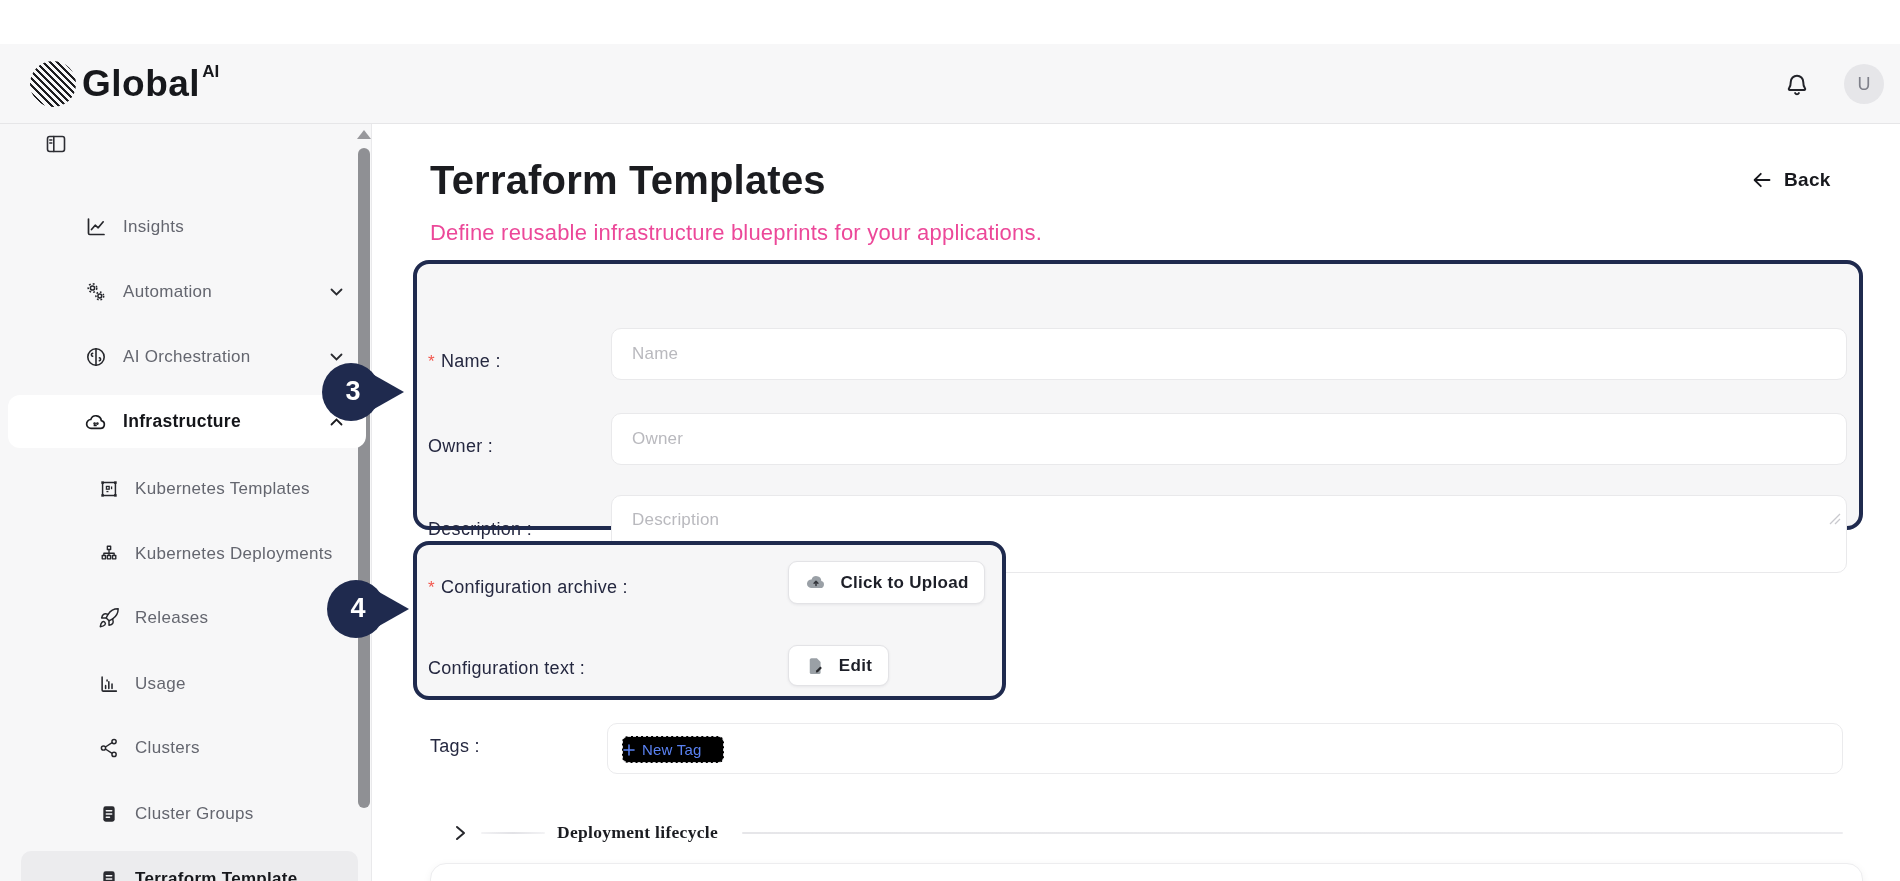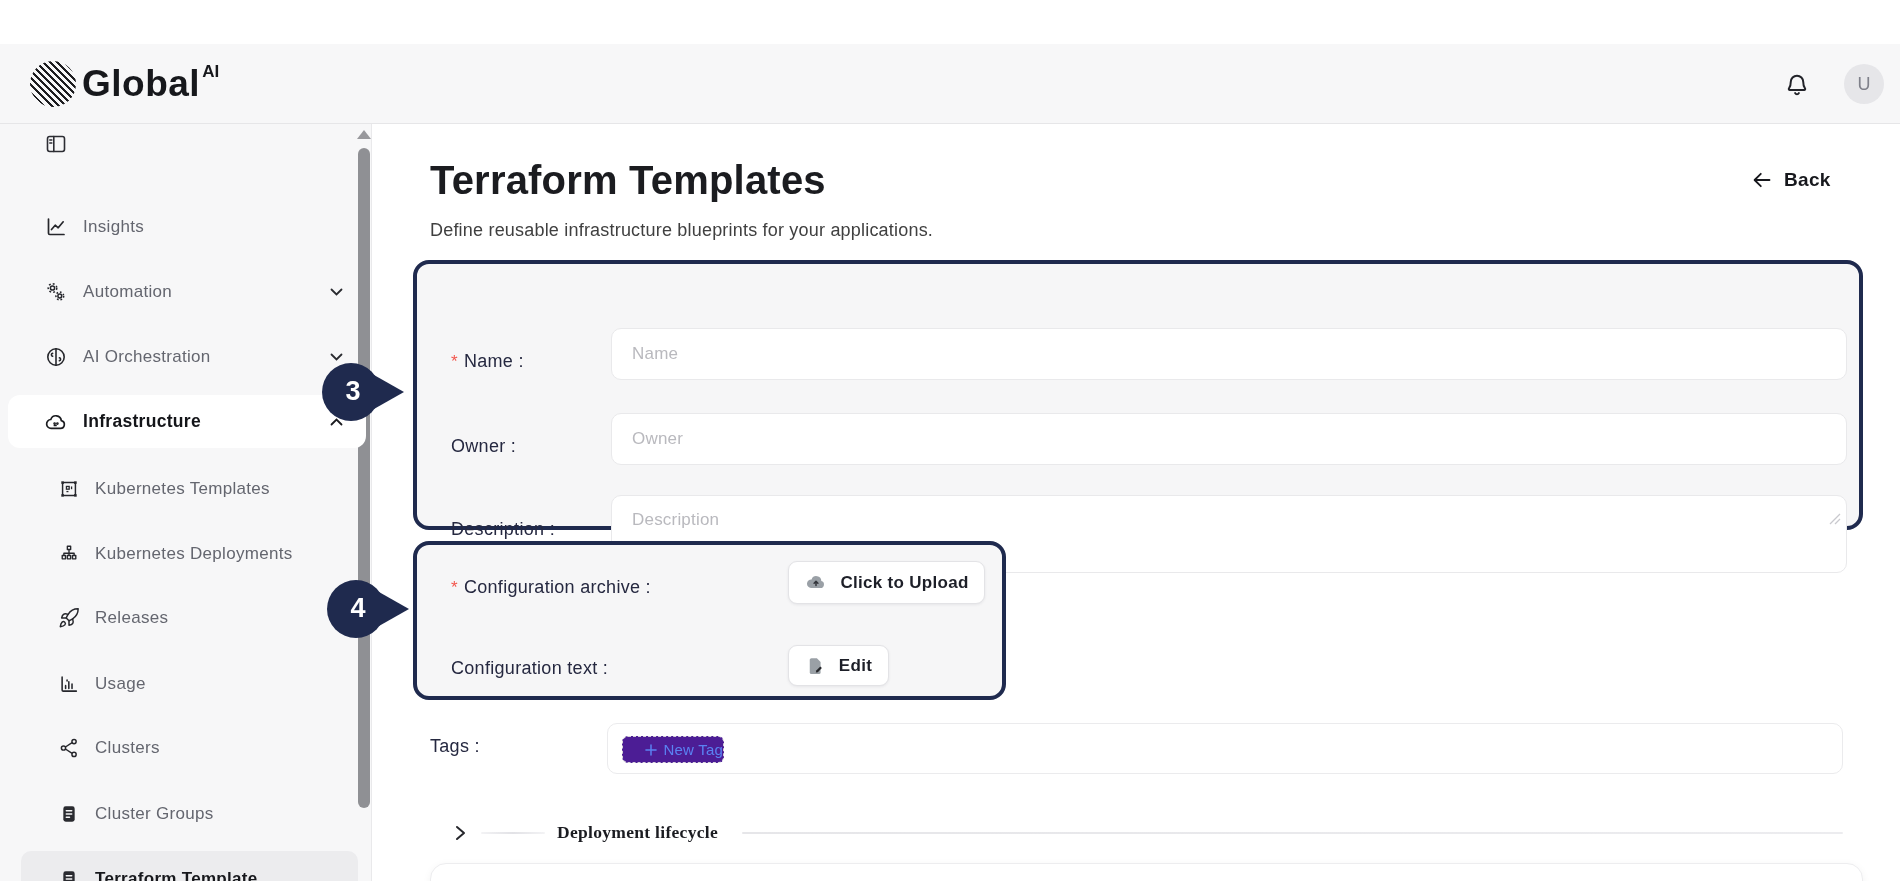--- a/index.html
+++ b/index.html
@@ -19,63 +19,63 @@
     background:#e6e6e9; display:flex; align-items:center; justify-content:center; cursor:pointer; }
   .avatar span { font-size:18px; color:#7f808a; }
 
   
   .sb { position:absolute; left:0; top:80px; width:372px; height:801px; background:#f7f7f8; border-right:1px solid #e9e9eb; z-index:5; }
   .panel-toggle { position:absolute; left:44px; top:8px; width:24px; height:24px; cursor:pointer; }
   .sb-up { position:absolute; left:357px; top:6px; width:0; height:0;
     border-left:7px solid transparent; border-right:7px solid transparent; border-bottom:9px solid #98989c; }
   .sb-thumb { position:absolute; left:358px; top:24px; width:12px; height:660px; background:#8f9094; border-radius:7px; }
 
-  .sb-item { position:absolute; left:0; width:372px; height:56px; display:flex; align-items:center; cursor:pointer; }
+  .sb-item { position:absolute; left:0; width:372px; height:56px; display:flex; align-items:center; cursor:pointer;padding-left:40px; }
   .sb-item .ic { flex:0 0 auto; display:flex; }
   .lvl1 .ic { margin-left:44px; }
   .lvl2 .ic { margin-left:58px; }
   .sbl { margin-left:15px; font-size:17px; color:#64666f; letter-spacing:.3px; white-space:nowrap; }
   .lvl2 .sbl { font-size:17px; }
   .chev { position:absolute; left:330px; top:50%; transform:translateY(-50%); display:flex; }
   .infra-card { left:8px; top:271px; width:358px; height:53px; background:#ffffff; border-radius:12px; }
   .infra-card .ic { margin-left:36px; }
   .infra-card .sbl { font-weight:700; color:#141519; font-size:17.5px; }
   .infra-card .chev { left:322px; }
   .tf-active { left:21px; top:727px; width:337px; height:56px; background:#ececee; border-radius:10px; }
   .tf-active .ic { margin-left:37px; }
   .tf-active .sbl { font-weight:700; color:#17181c; }
 
   
   .main { position:absolute; left:372px; top:80px; width:1528px; height:801px; background:#fff; overflow:hidden; }
   .title { position:absolute; left:58px; top:34px; font-size:40px; font-weight:700; color:#1b1c20; letter-spacing:.2px; }
-  .subtitle { position:absolute; left:58px; top:96px; font-size:18px; color:#404040; letter-spacing:.2px; }
+  .subtitle { position:absolute; left:58px; top:96px; font-size:22px; color:#ec4899; letter-spacing:.2px; }
   .back { position:absolute; left:1378px; top:44px; display:flex; align-items:center; gap:10px; cursor:pointer; }
   .back span { font-size:19px; font-weight:600; color:#17181d; letter-spacing:.3px;text-align:center; }
 
   .navy-box { position:absolute; border:4px solid #1f2a4e; border-radius:16px; background:#f6f6f7; }
   .box1 { left:41px; top:136px; width:1450px; height:270px; }
   .box2 { left:41px; top:417px; width:593px; height:159px; }
 
-  .flabel { position:absolute; left:34px; font-size:18px; font-weight:500; color:#252840; letter-spacing:.3px; white-space:nowrap; }
+  .flabel { position:absolute; left:11px; font-size:18px; font-weight:500; color:#252840; letter-spacing:.3px; white-space:nowrap; }
   .req { color:#f2564d; margin-right:6px; font-size:17px; }
   .finput { position:absolute; left:194px; width:1236px; background:#fff; border:1px solid #e9e9eb; border-radius:10px;
     font-size:17px; color:#6d28d9; padding:0 20px; outline:none; font-family:"Liberation Sans","DejaVu Sans",sans-serif; letter-spacing:.2px; }
   .finput::placeholder, .ftext::placeholder { color:#b9b9be; }
   .ftext { position:absolute; left:194px; width:1236px; background:#fff; border:1px solid #e9e9eb; border-radius:10px;
     font-size:17px; color:#333; padding:14px 20px; outline:none; resize:none; font-family:"Liberation Sans","DejaVu Sans",sans-serif; letter-spacing:.2px; }
   .resize-corner { position:absolute; left:1412px; top:249px; }
 
   .wbtn { position:absolute; display:flex; align-items:center; justify-content:center; gap:12px; background:#fff;
     border:1px solid #e3e3e6; border-radius:9px; box-shadow:0 1px 3px rgba(20,20,40,.07); cursor:pointer; }
   .wbtn span { font-size:17px; font-weight:600; color:#1d1f28; letter-spacing:.3px; }
 
   .tags-label { position:absolute; left:58px; top:612px; font-size:18px; font-weight:500; color:#252840; letter-spacing:.3px; }
   .tags-box { position:absolute; left:235px; top:599px; width:1236px; height:51px; background:#fff; border:1px solid #ebebed; border-radius:10px; cursor:text; }
-  .newtag { position:absolute; left:14px; top:12px; width:102px; height:27px; display:flex; align-items:center; justify-content:flex-end;
-    gap:7px; background:#4c1d95; border:1px dashed #d6d6da; border-radius:6px; cursor:pointer; }
+  .newtag { position:absolute; left:14px; top:12px; width:102px; height:27px; display:flex; align-items:center; justify-content:flex-start;
+    gap:7px; background:#000000; border:1px dashed #d6d6da; border-radius:6px; cursor:pointer; }
   .newtag span { font-size:15px; color:#5a82f2; letter-spacing:.2px; }
 
   .divider-chev { position:absolute; left:83px; top:701px; cursor:pointer; }
   .div-line { position:absolute; height:2px; border-radius:1px; background:linear-gradient(90deg,#f3f3f5,#e2e2e6,#f3f3f5); }
   .dl-left { left:109px; top:708px; width:64px; }
   .dl-right { left:370px; top:708px; width:1101px; background:linear-gradient(90deg,#e6e6e9,#ececef); }
   .div-label { position:absolute; left:185px; top:698px; font-size:17.5px; font-weight:700; color:#1b1c21; letter-spacing:.3px;font-family:Liberation Serif, serif; }
 
   .bottom-card { position:absolute; left:58px; top:739px; width:1433px; height:150px; background:#fff;
     border:1.5px solid #ededef; border-radius:16px; box-shadow:0 2px 8px rgba(0,0,0,.05); }

